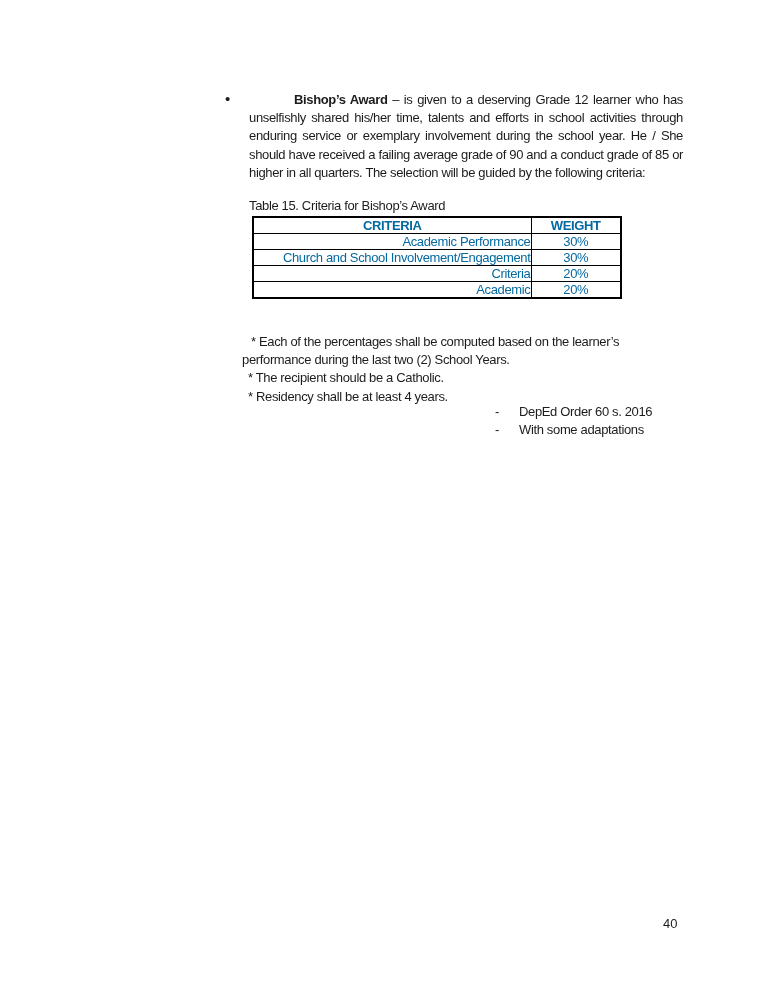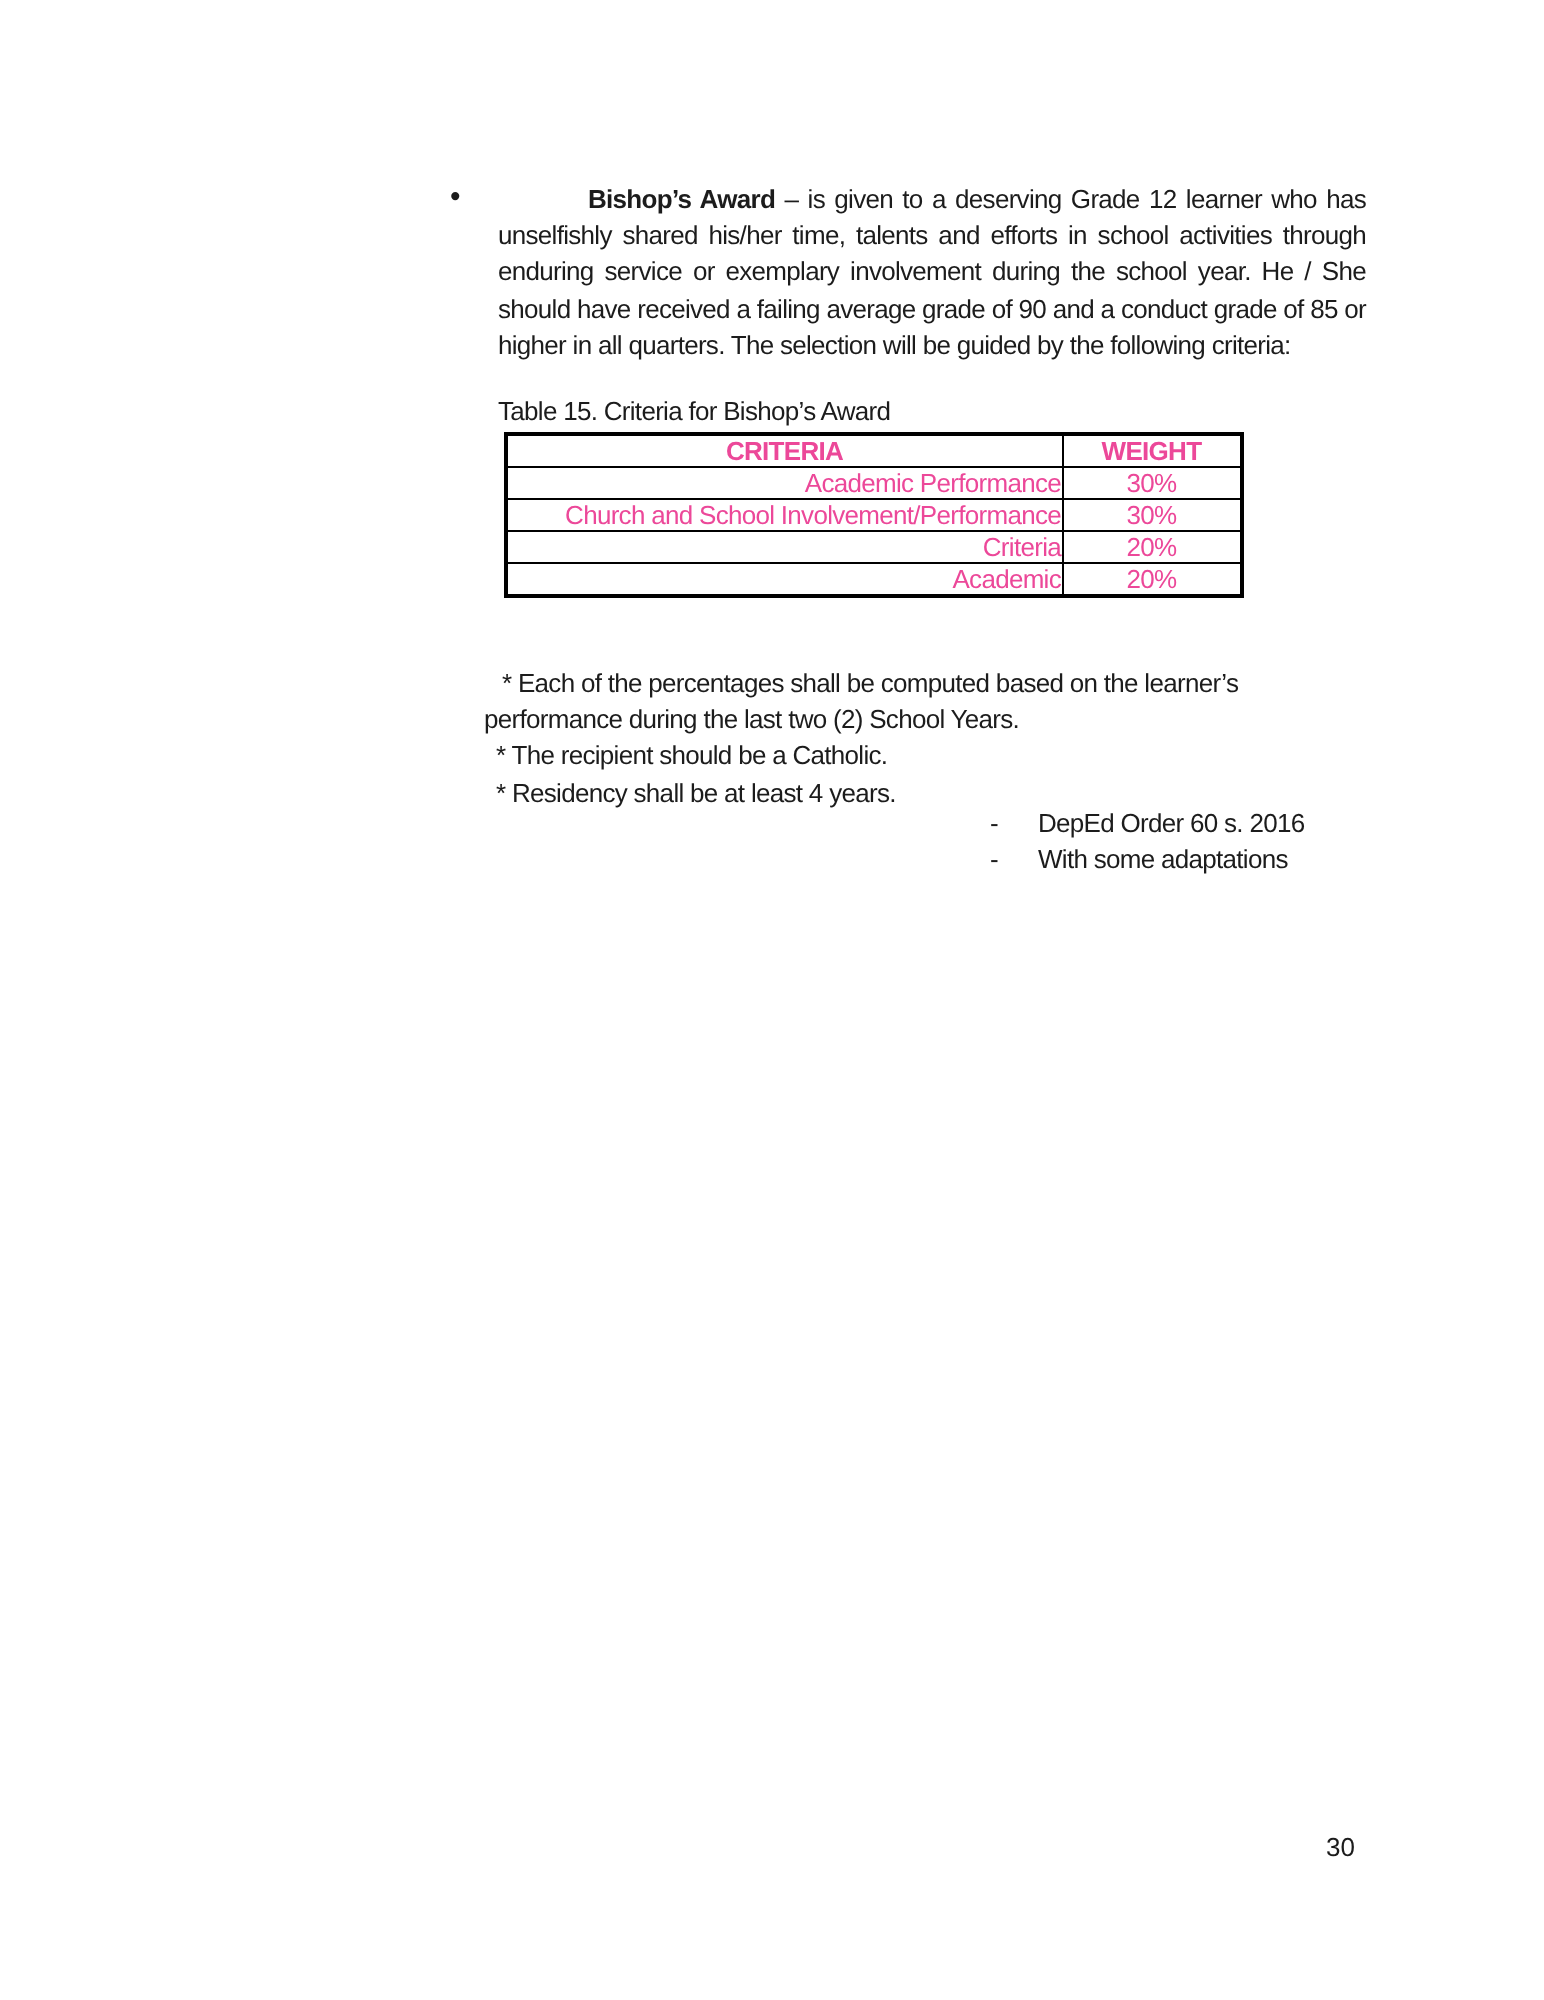--- a/index.html
+++ b/index.html
@@ -39,21 +39,21 @@
   }
   table.criteria-table {
     position: absolute;
     left: 252px;
     top: 216px;
     width: 368px;
     border-collapse: collapse;
     table-layout: fixed;
     border: 2px solid #000;
     font-size: 13px;
-    color: #ec4899;
+    color: #0369a1;
   }
   .criteria-table col.c1 { width: 278px; }
   .criteria-table col.c2 { width: 90px; }
   .criteria-table th, .criteria-table td {
     border: 1px solid #000;
     height: 15px;
     line-height: 15px;
     padding: 0;
     font-weight: normal;
     overflow: hidden;
@@ -114,21 +114,21 @@
         <th class="th-criteria">CRITERIA</th>
         <th class="th-weight">WEIGHT</th>
       </tr>
     </thead>
     <tbody>
       <tr>
         <td class="td-criteria">Academic Performance</td>
         <td class="td-weight">30%</td>
       </tr>
       <tr>
-        <td class="td-criteria">Church and School Involvement/Performance</td>
+        <td class="td-criteria">Church and School Involvement/Engagement</td>
         <td class="td-weight">30%</td>
       </tr>
       <tr>
         <td class="td-criteria">Criteria</td>
         <td class="td-weight">20%</td>
       </tr>
       <tr>
         <td class="td-criteria">Academic</td>
         <td class="td-weight">20%</td>
       </tr>
@@ -145,15 +145,15 @@
     <div class="ref">
       <span class="dash">-</span>
       <span>DepEd Order 60 s. 2016</span>
     </div>
     <div class="ref">
       <span class="dash">-</span>
       <span>With some adaptations</span>
     </div>
   </div>
 
-  <div class="pagenum">30</div>
+  <div class="pagenum">40</div>
 
 </div>
 
 </body></html>

